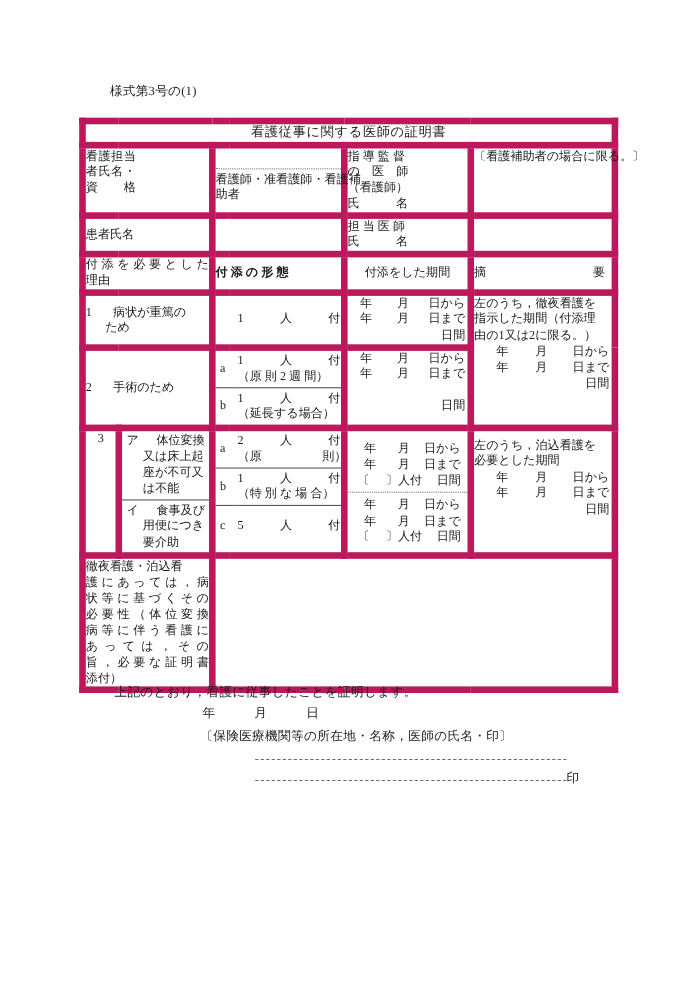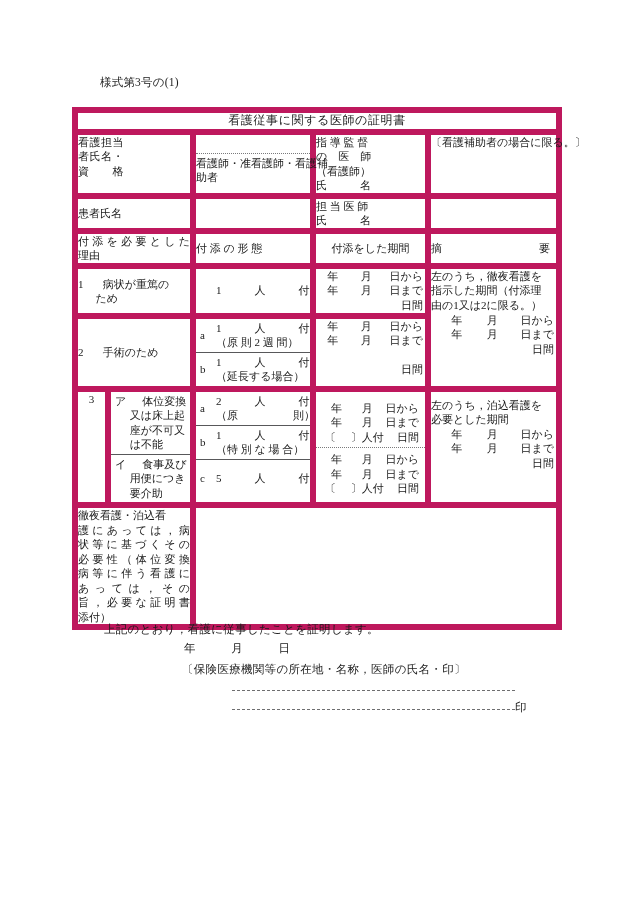--- a/index.html
+++ b/index.html
@@ -253,21 +253,21 @@
         <span class="label-block">氏　　　名</span>
       </td>
       <td class="pad"></td>
     </tr>
 
     <tr>
       <td colspan="2" class="pad">
         <span class="label-block spread" style="text-align-last:justify;">付添を必要とした</span>
         <span class="label-block">理由</span>
       </td>
-      <td colspan="2" class="pad v-mid" style="vertical-align:middle;">
+      <td colspan="2" class="pad v-mid" style="vertical-align:middle;font-weight:bold;">
         <span class="label-block">付 添 の 形 態</span>
       </td>
       <td class="pad center v-mid" style="vertical-align:middle;">
         <span class="label-block" style="text-align:center;">付添をした期間</span>
       </td>
       <td class="pad v-mid" style="vertical-align:middle;">
         <span style="display:flex;justify-content:space-between;padding-right:6px;">
           <span>摘</span>
           <span>要</span>
         </span>

